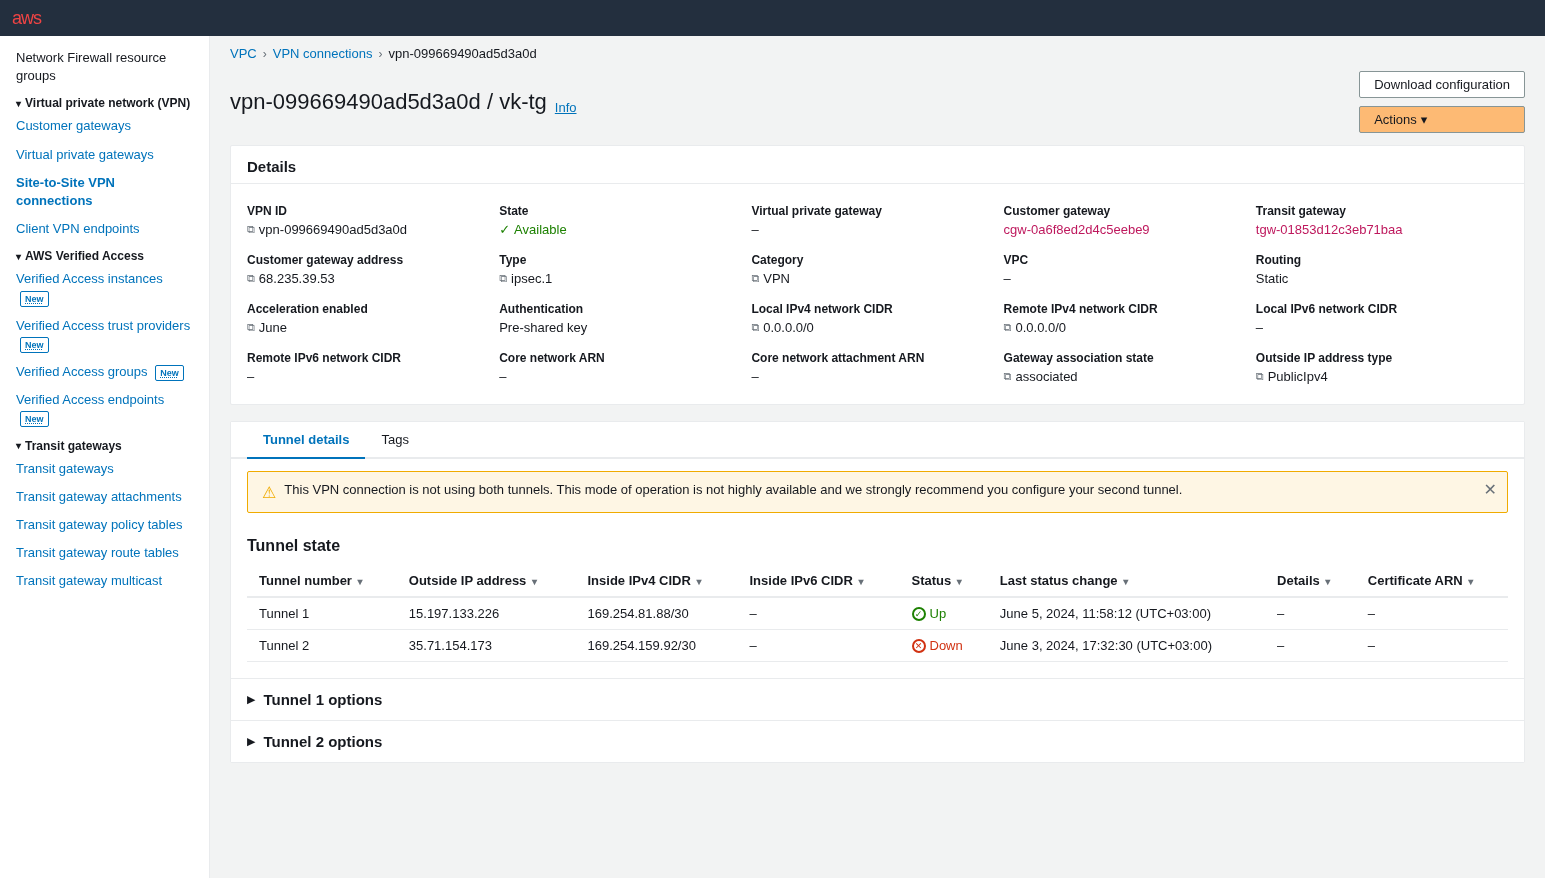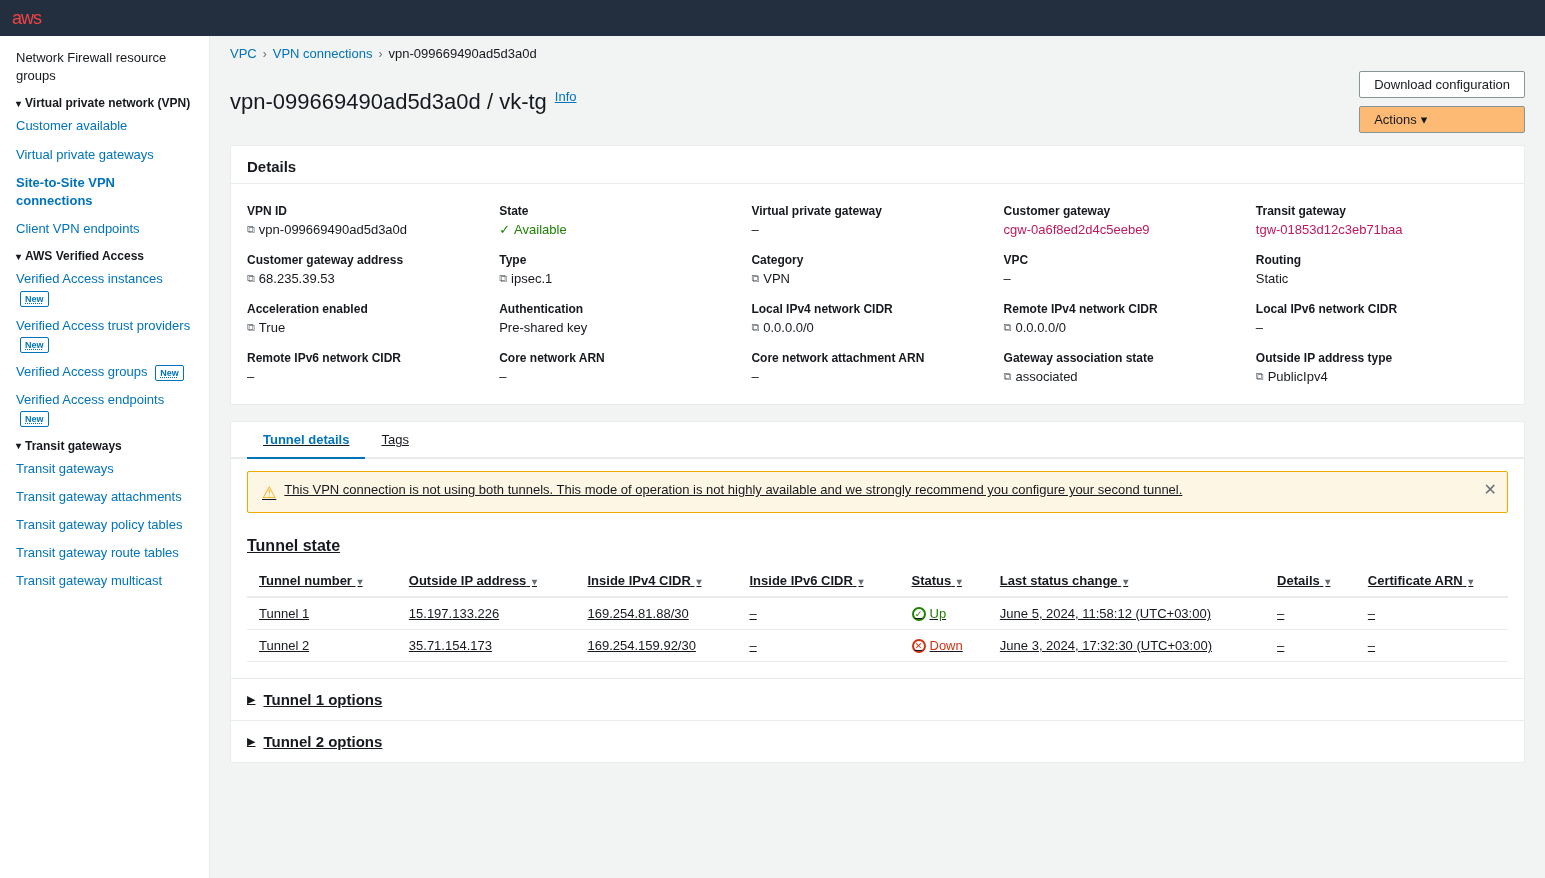--- a/index.html
+++ b/index.html
@@ -25,21 +25,21 @@
     .main { flex: 1; overflow-y: auto; background: #f2f3f3; }
 
     
     .breadcrumb { padding: 10px 20px 4px; display: flex; align-items: center; gap: 6px; font-size: 13px; }
     .breadcrumb a { color: #0073bb; text-decoration: none; }
     .breadcrumb .sep { color: #687078; font-size: 12px; }
     .breadcrumb .current { color: #16191f; }
 
     
     .page-header { padding: 6px 20px 12px; display: flex; align-items: center; justify-content: space-between; }
-    .page-title { font-size: 22px; font-weight: 300; color: #16191f; display: flex; align-items: flex-start; gap: 8px; }
+    .page-title { font-size: 22px; font-weight: 300; color: #16191f; display: flex; align-items: flex-end; gap: 8px; }
     .page-title .info-link { font-size: 13px; font-weight: 400; color: #0073bb; cursor: pointer; }
     .header-actions { display: flex; gap: 8px; flex-direction: column; }
     .btn { padding: 5px 14px; border-radius: 2px; font-size: 13px; cursor: pointer; font-family: inherit; }
     .btn-secondary { background: #fff; border: 1px solid #879596; color: #16191f; }
     .btn-actions { background: #fdba74; border: 1px solid #879596; color: #16191f; display: flex; align-items: center; gap: 4px; }
 
     
     .card { background: #fff; border: 1px solid #e9ebed; border-radius: 2px; margin: 0 20px 16px; }
     .card-header { padding: 12px 16px 8px; font-size: 15px; font-weight: 600; border-bottom: 1px solid #e9ebed; }
     .details-grid { display: grid; grid-template-columns: repeat(5, 1fr); gap: 0; padding: 12px 16px; }
@@ -90,21 +90,21 @@
 
 <div class="layout">
 
   <div class="sidebar">
     <div class="sidebar-item">Network Firewall resource groups</div>
 
     <div class="sidebar-section">
       <span class="arrow">▾</span>
       <span>Virtual private network (VPN)</span>
     </div>
-    <div class="sidebar-item link">Customer available</div>
+    <div class="sidebar-item link">Customer gateways</div>
     <div class="sidebar-item link">Virtual private gateways</div>
     <div class="sidebar-item active">Site-to-Site VPN connections</div>
     <div class="sidebar-item link">Client VPN endpoints</div>
 
     <div class="sidebar-section">
       <span class="arrow">▾</span>
       <span>AWS Verified Access</span>
     </div>
     <div class="sidebar-item link">
       <span>Verified Access instances</span>
@@ -226,21 +226,21 @@
         <div class="detail-item">
           <div class="detail-label">Routing</div>
           <div class="detail-value">
             <span>Static</span>
           </div>
         </div>
         <div class="detail-item">
           <div class="detail-label">Acceleration enabled</div>
           <div class="detail-value">
             <span class="copy-icon">⧉</span>
-            <span>True</span>
+            <span>June</span>
           </div>
         </div>
         <div class="detail-item">
           <div class="detail-label">Authentication</div>
           <div class="detail-value">
             <span>Pre-shared key</span>
           </div>
         </div>
 
         <div class="detail-item">
@@ -292,21 +292,21 @@
         <div class="detail-item">
           <div class="detail-label">Outside IP address type</div>
           <div class="detail-value">
             <span class="copy-icon">⧉</span>
             <span>PublicIpv4</span>
           </div>
         </div>
       </div>
     </div>
 
-    <div class="card" style="padding:0;text-decoration:underline;">
+    <div class="card" style="padding:0;">
       <div class="tabs-bar">
         <div class="tab active">Tunnel details</div>
         <div class="tab">Tags</div>
       </div>
 
       <div class="warning-banner">
         <span class="warn-icon">⚠</span>
         <span class="warn-text">This VPN connection is not using both tunnels. This mode of operation is not highly available and we strongly recommend you configure your second tunnel.</span>
         <span class="close-btn">✕</span>
       </div>

